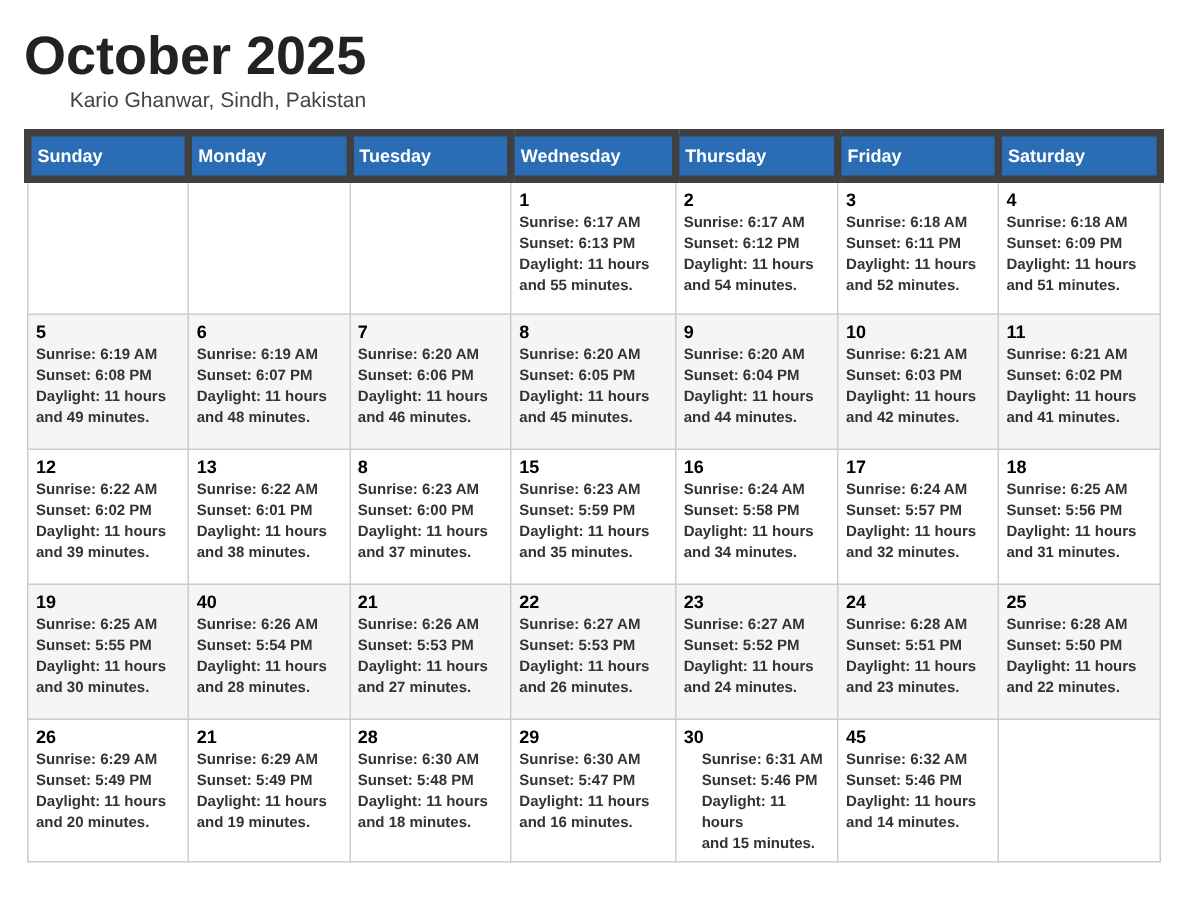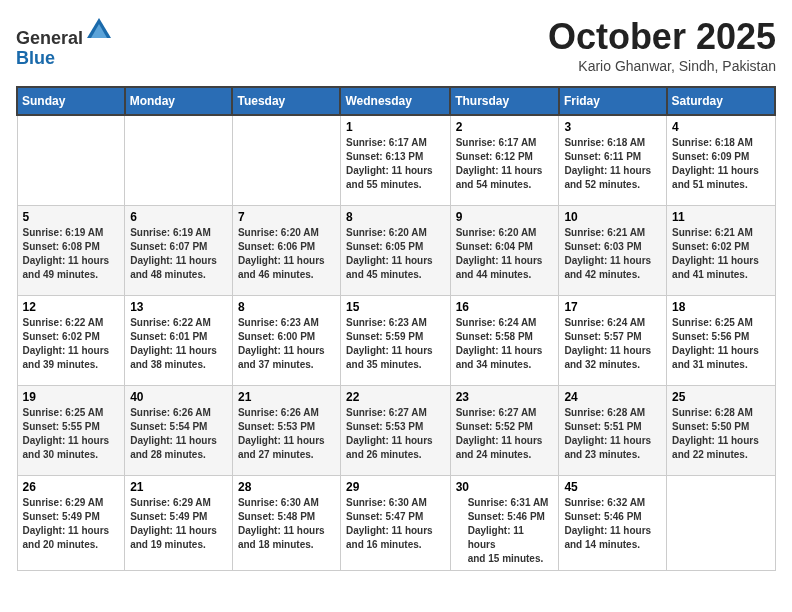--- a/index.html
+++ b/index.html
@@ -49,21 +49,21 @@
       border-collapse: collapse;
       font-size: 10.5px;
     }
     .calendar thead th {
       background: #2a6db5;
       color: #fff;
       padding: 6px 4px;
       text-align: left;
       font-weight: bold;
       font-size: 12px;
-      border: 2px solid #404040;
+      border: 5px solid #404040;
     }
     .calendar tbody td {
       vertical-align: top;
       border: 1px solid #ccc;
       padding: 4px 5px;
       width: 113px;
       min-height: 80px;
       height: 90px;
     }
     .day-number {
@@ -85,33 +85,20 @@
       background: #fff;
     }
     tbody tr:nth-child(even) td {
       background: #f5f5f5;
     }
   </style>
 </head>
 <body>
 
 <div class="header-section">
-  <div class="logo">
-    <div>
-      <div class="logo-text">
-        <span class="logo-general">General</span><svg class="logo-icon" viewBox="0 0 28 28" xmlns="http://www.w3.org/2000/svg">
-          <polygon points="14,2 26,22 2,22" fill="#1a6aab"></polygon>
-          <polygon points="14,8 22,22 6,22" fill="#5ba3d9"></polygon>
-        </svg>
-      </div>
-      <div class="logo-text">
-        <span class="logo-blue">Blue</span>
-      </div>
-    </div>
-  </div>
   <div class="title-section">
     <div class="month-title">October 2025</div>
     <div class="location-title">Kario Ghanwar, Sindh, Pakistan</div>
   </div>
 </div>
 
 <table class="calendar">
   <thead>
     <tr>
     <th>Sunday</th>

